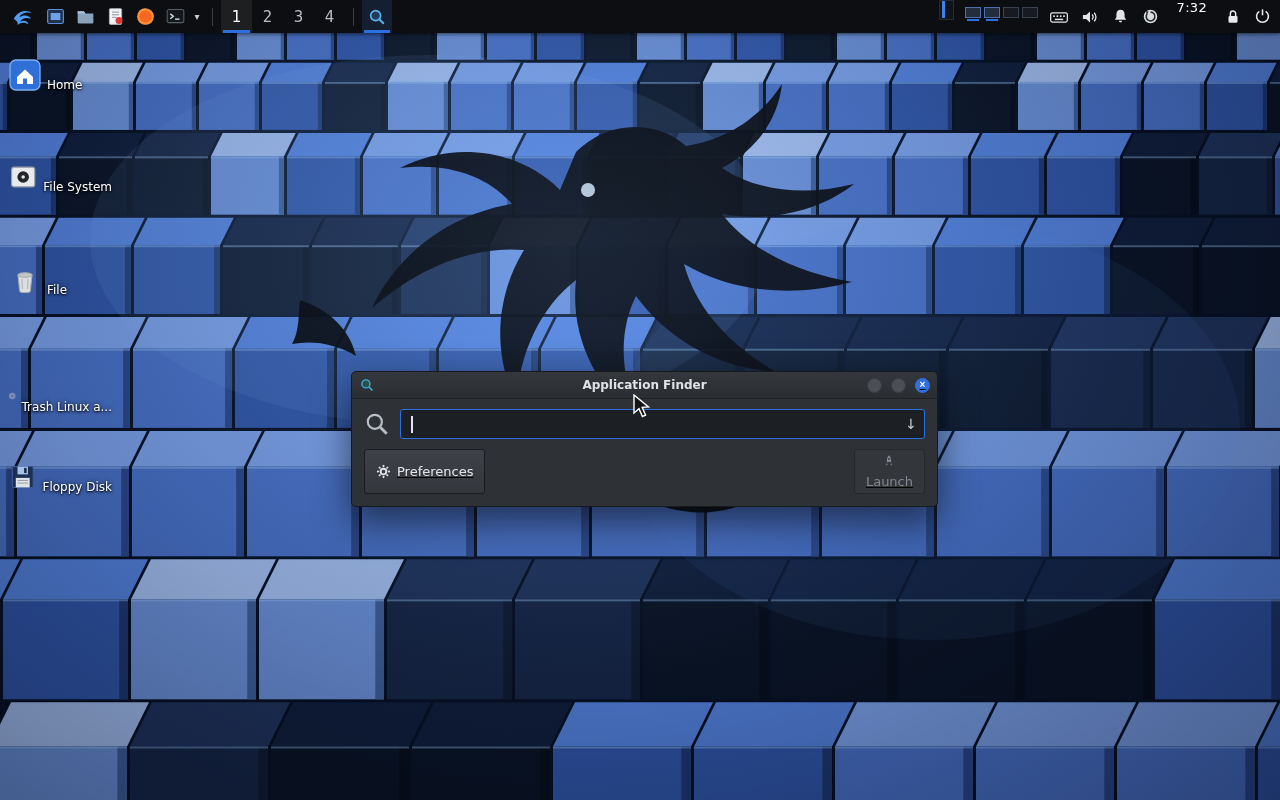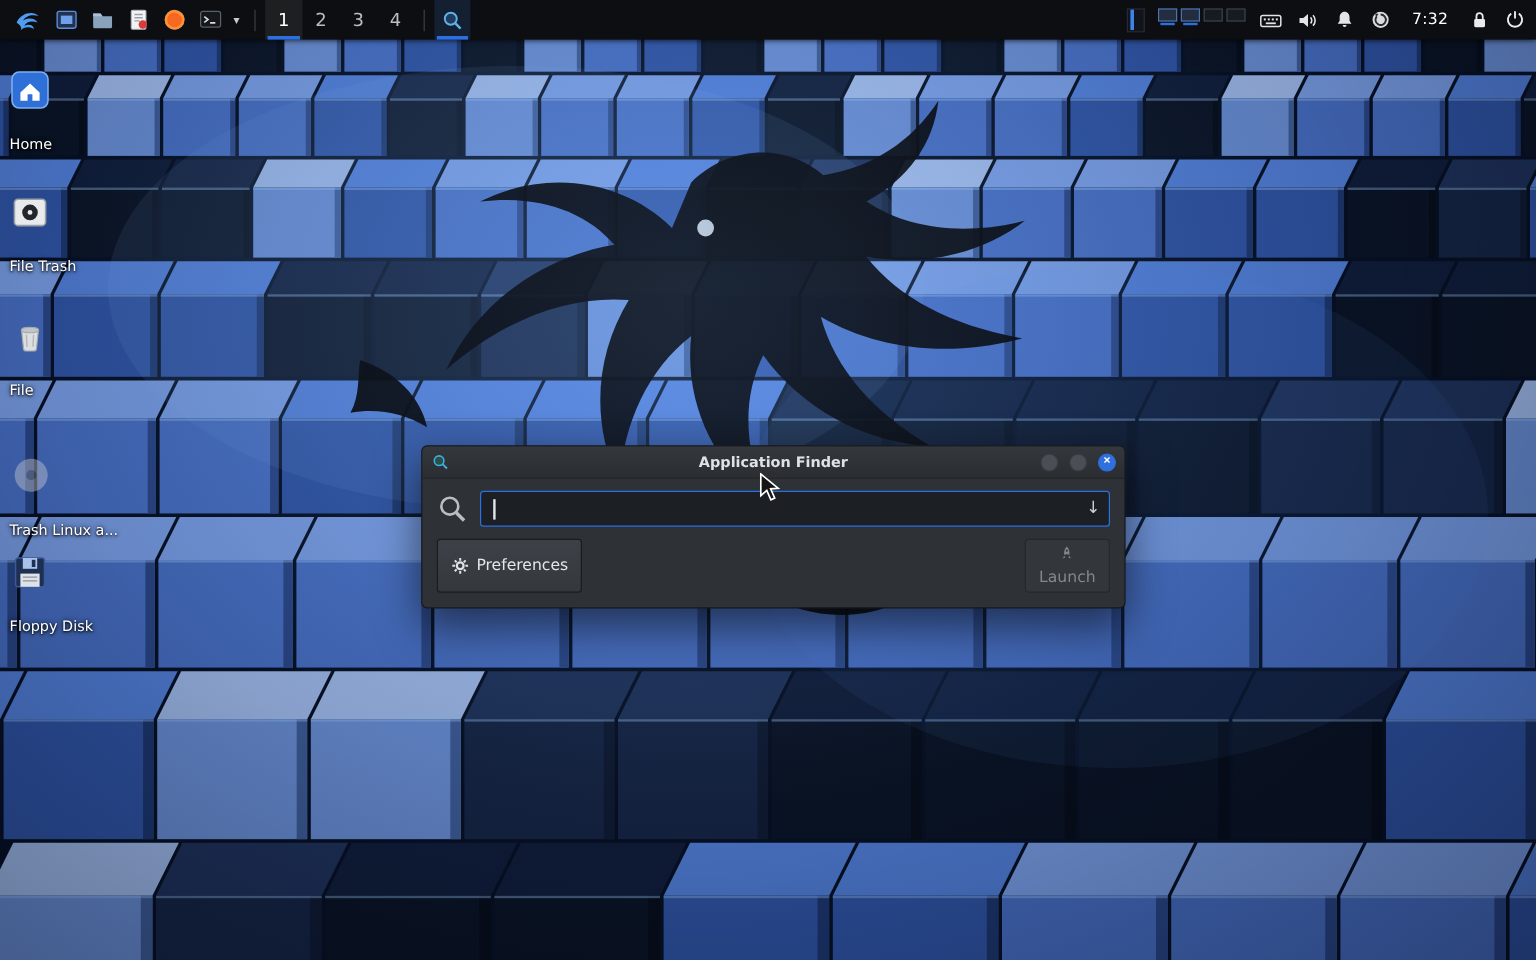--- a/index.html
+++ b/index.html
@@ -21,40 +21,40 @@
   .chev-btn { min-width:14px; color:#c8ccd2; font-size:10px; }
   .sep { width:1px; height:18px; background:#3a3f46; margin:0 8px; }
   .ws-btn { height:33px; width:31px; display:flex; align-items:center; justify-content:center;
             background:transparent; border:none; color:#b9bec6; font-size:15px; cursor:pointer; position:relative;
             font-family:"DejaVu Sans", sans-serif; }
   .ws-btn.active { color:#fff; background:rgba(255,255,255,0.07); }
   .ws-btn.active::after, .task-btn.active::after { content:''; position:absolute; left:2px; right:2px; bottom:0; height:3px; background:#2b6fe0; }
   .task-btn { width:30px; }
   .task-btn.active { background:rgba(60,110,200,0.18); }
 
-  .p-right { margin-left:auto; display:flex; align-items:center; gap:11px; padding-right:2px; }
+  .p-right { margin-left:auto; display:flex; align-items:flex-start; gap:11px; padding-right:2px; }
   .tray-btn { height:33px; display:flex; align-items:center; justify-content:center; background:transparent; border:none; cursor:pointer; position:relative; }
   .cpu-box { width:15px; height:20px; background:#11151b; border:1px solid #262b33; position:relative; }
   .cpu-bar { position:absolute; left:2px; bottom:1px; width:3px; height:17px; background:#3f82e8; }
   .pager { display:flex; gap:3px; align-items:flex-start; padding-top:7px; height:33px; }
   .pg-ws { width:16px; height:11px; background:#171b21; border:1px solid #3a4250; position:relative; }
   .pg-ws.act { background:#232d3d; border-color:#4c6fae; }
   .pg-ws.act::after { content:''; position:absolute; left:1px; right:1px; bottom:-4px; height:2px; background:#2b6fe0; }
   .clock { color:#ffffff; font-size:13px; padding:0 6px; letter-spacing:.3px; }
 
   
-  .dicon { position:absolute; left:8px; width:104px; display:flex; flex-direction:column; align-items:flex-start;
-           gap:21px; cursor:pointer; z-index:10; background:transparent; border:none; }
+  .dicon { position:absolute; left:8px; width:104px; display:flex; flex-direction:row; align-items:flex-end;
+           gap:5px; cursor:pointer; z-index:10; background:transparent; border:none; }
   .dicon span.lbl { color:#fff; font-size:12px; text-align:center; white-space:nowrap;
         text-shadow:0 1px 2px #000, 0 0 4px rgba(0,0,0,.9); font-family:"DejaVu Sans", sans-serif; }
 
   
   .finder { position:absolute; left:351px; top:371px; width:587px; background:#2e3136;
             border:1px solid #17191c; border-radius:5px; z-index:30;
-            box-shadow:0 14px 36px rgba(0,0,0,.55); }
+            box-shadow:0 14px 36px rgba(0,0,0,.55);text-decoration:underline; }
   .titlebar { position:relative; height:27px; display:flex; align-items:center; padding:0 7px;
               background:linear-gradient(#34373c,#2a2d31); border-bottom:1px solid #1f2124;
               border-radius:5px 5px 0 0; }
   .title { position:absolute; left:0; right:0; text-align:center; font-size:12px; font-weight:bold;
            color:#dfe2e6; pointer-events:none; }
   .controls { margin-left:auto; display:flex; gap:9px; align-items:center; z-index:1; }
   .wbtn { width:15px; height:15px; border-radius:50%; background:#4b4e54; border:1px solid #3a3d42;
           display:flex; align-items:center; justify-content:center; cursor:pointer; padding:0; }
   .wbtn.close { background:#2f6fde; border-color:#2f6fde; color:#fff; font-size:10px; font-weight:bold; line-height:1; }
   .f-content { padding:10px 12px 12px; }
@@ -910,21 +910,21 @@
     </svg>
   <span class="lbl">Home</span>
 </button>
 
 <button class="dicon" style="top:160px">
   <svg width="34" height="34" viewBox="0 0 34 34">
       <rect x="4" y="6" width="26" height="22" rx="3" fill="#e8eaec" stroke="#9aa0a8" stroke-width="1.3"></rect>
       <circle cx="17" cy="17" r="6.5" fill="#23262b"></circle>
       <circle cx="17" cy="17" r="2" fill="#e8eaec"></circle>
     </svg>
-  <span class="lbl">File Trash</span>
+  <span class="lbl">File System</span>
 </button>
 
 <button class="dicon" style="top:263px">
   <svg width="34" height="34" viewBox="0 0 34 34">
       <path d="M10,12 h14 l-1.6,15.5 a2.2,2.2 0 0 1 -2.2,2 h-6.4 a2.2,2.2 0 0 1 -2.2,-2 z" fill="#dcdee0" stroke="#a8abae" stroke-width="1"></path>
       <ellipse cx="17" cy="12" rx="7.2" ry="2.3" fill="#c2c5c8" stroke="#a8abae" stroke-width="1"></ellipse>
       <line x1="14" y1="16" x2="14.5" y2="26" stroke="#b4b7ba" stroke-width="1.2"></line>
       <line x1="20" y1="16" x2="19.5" y2="26" stroke="#b4b7ba" stroke-width="1.2"></line>
     </svg>
   <span class="lbl">File</span>

